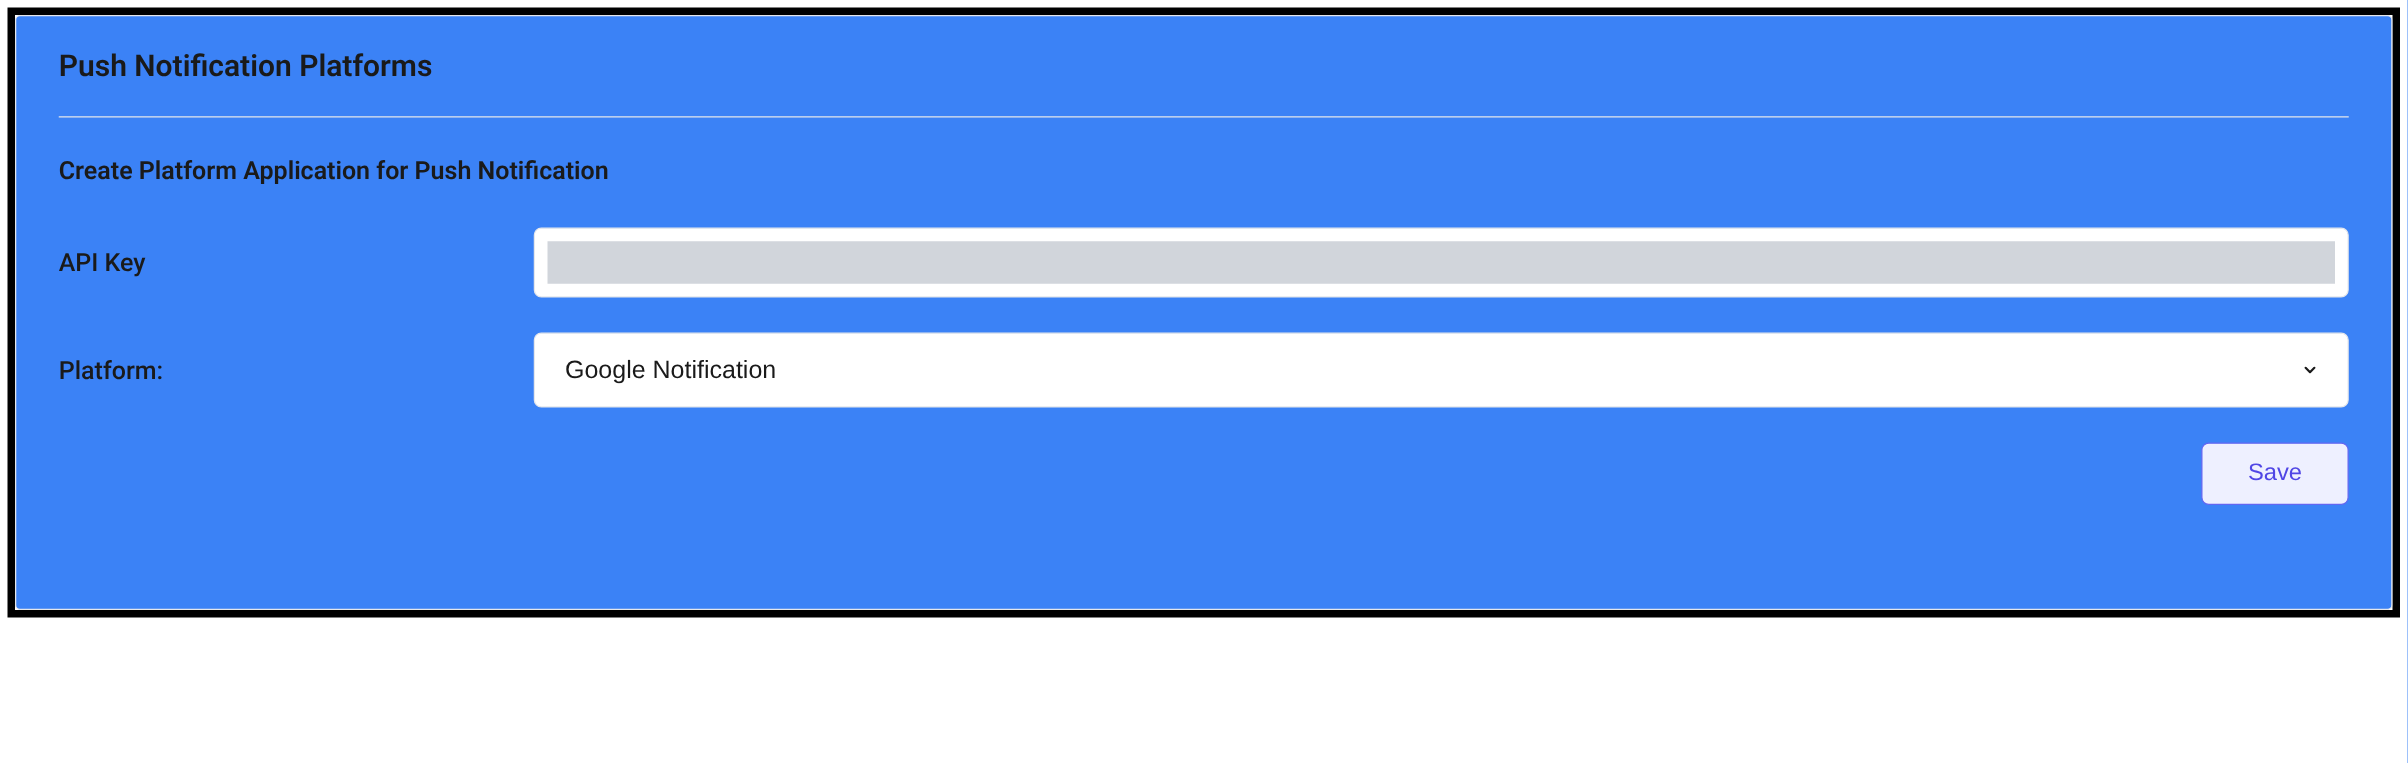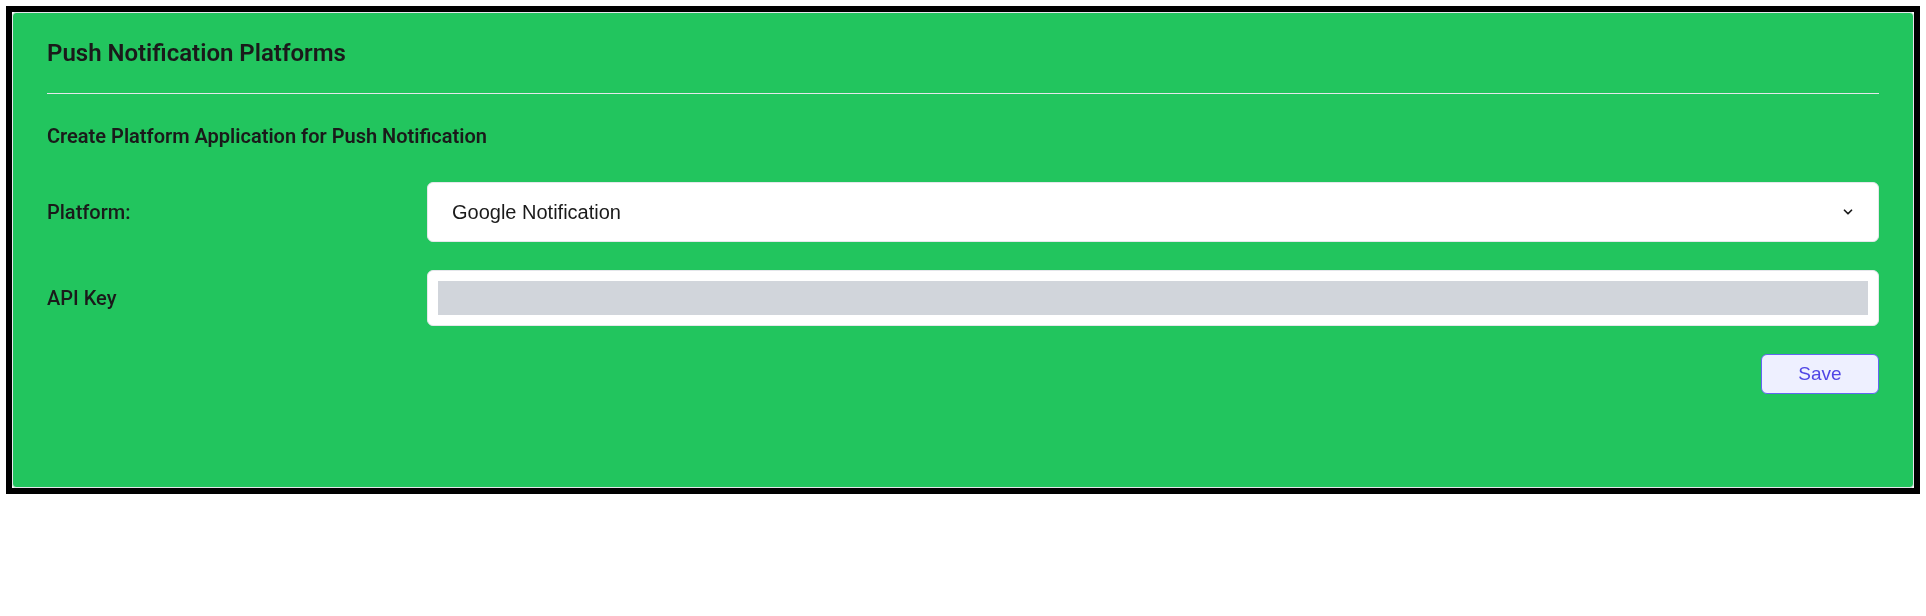--- a/index.html
+++ b/index.html
@@ -17,21 +17,21 @@
       width: 100%;
       height: 488px;
       overflow: hidden;
     }
     .panel {
       border: 1px solid #e5e7eb;
       border-radius: 4px;
       margin: 0;
       padding: 26px 34px 30px 34px;
       height: 100%;
-      background: #22c55e;
+      background: #3b82f6;
     }
     .section-title {
       font-size: 24px;
       font-weight: 600;
       color: #1a1a1a;
       margin-bottom: 26px;
     }
     .divider {
       border: none;
       border-top: 1px solid #e5e7eb;
@@ -104,58 +104,58 @@
       font-size: 18px;
       padding: 0 10px;
     }
     .button-row {
       display: flex;
       justify-content: flex-end;
       margin-top: 10px;
     }
     .save-button {
       min-width: 118px;
-      height: 40px;
+      height: 50px;
       border: 1px solid #6366f1;
       background: #eef0ff;
       color: #5046e5;
       font-size: 19px;
       font-weight: 500;
       border-radius: 6px;
       cursor: pointer;
       padding: 0 28px;
     }
   </style>
 </head>
 <body>
 
 <div class="outer-border">
   <div class="panel">
     <h2 class="section-title">Push Notification Platforms</h2>
     <hr class="divider">
     <h3 class="subsection-title">Create Platform Application for Push Notification</h3>
 
     <div class="form-row">
+      <label class="form-label">API Key</label>
+      <div class="api-key-wrapper">
+        <input type="text" class="api-key-input" value="" style="">
+      </div>
+    </div>
+
+    <div class="form-row">
       <label class="form-label">Platform:</label>
       <div class="form-control-wrapper">
         <select class="select-control">
           <option>Google Notification</option>
         </select>
         <span class="chevron-down">
           <svg viewBox="0 0 24 24" fill="none" stroke="#1a1a1a" stroke-width="3" stroke-linecap="round" stroke-linejoin="round">
             <polyline points="6 9 12 15 18 9"></polyline>
           </svg>
         </span>
       </div>
     </div>
 
-    <div class="form-row">
-      <label class="form-label">API Key</label>
-      <div class="api-key-wrapper">
-        <input type="text" class="api-key-input" value="" style="">
-      </div>
-    </div>
-
     <div class="button-row">
       <button class="save-button">Save</button>
     </div>
   </div>
 </div>
 
 </body></html>

